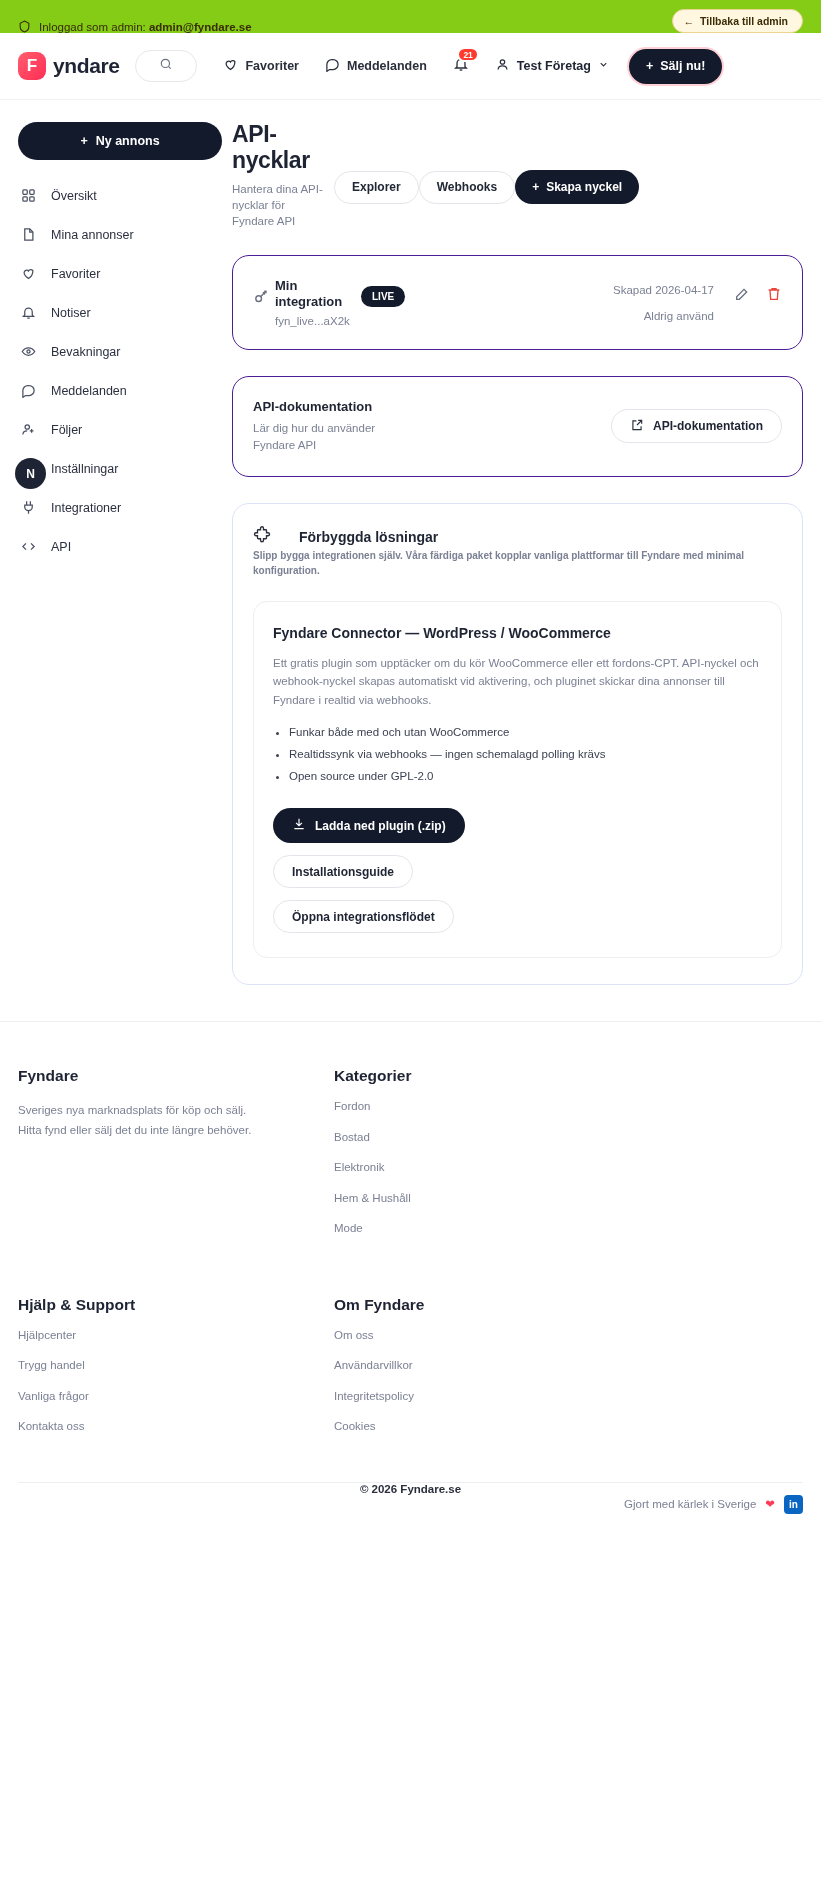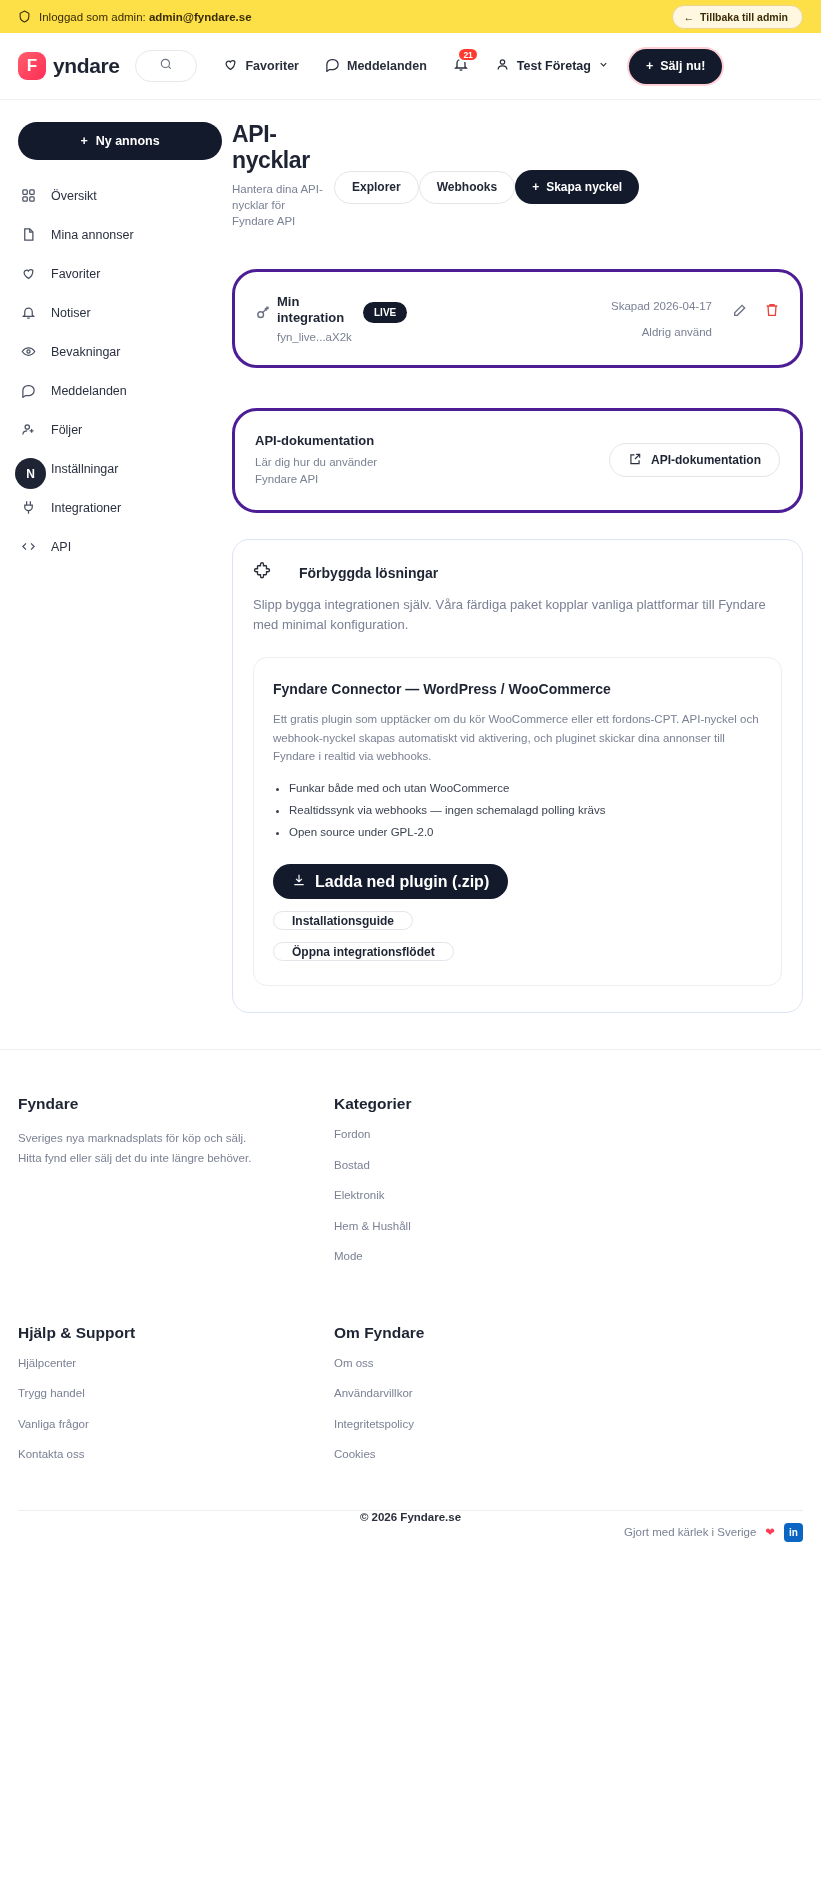--- a/index.html
+++ b/index.html
@@ -9,23 +9,23 @@
     font-family: "Liberation Sans", sans-serif;
     color: #1e2433;
   }
   body { width: 821px; overflow-x: hidden; }
 
   .page { width: 821px; position: relative; }
 
   
   .admin-bar {
     height: 33px;
-    background: #fde047;
+    background: #84cc16;
     display: flex;
-    align-items: center;
+    align-items: flex-end;
     padding: 0 18px;
     font-size: 11.5px;
     color: #3a2c05;
   }
   .admin-bar .shield { margin-right: 8px; display: inline-flex; }
   .admin-bar .txt { font-weight: 400; }
   .admin-bar .txt b { font-weight: 700; }
   .admin-bar .back-btn {
     margin-left: auto;
     background: #fff7e0;
@@ -154,23 +154,23 @@
   }
   .dark-btn {
     background: #131a2b; color: #fff;
     border-radius: 19px; height: 34px; padding: 0 17px;
     display: flex; align-items: center; gap: 7px;
     font-size: 12px; font-weight: 700;
     cursor: pointer;
   }
 
   .card {
-    margin-top: 40px;
-    border: 3px solid #4c1d95;
-    border-radius: 25px;
+    margin-top: 26px;
+    border: 1px solid #4c1d95;
+    border-radius: 17px;
     background: #fff;
   }
   .key-card { padding: 22px 20px; display: flex; align-items: flex-start; }
   .key-icon { width: 22px; color: #6b7183; padding-top: 10px; flex: none; }
   .key-name { font-size: 13px; font-weight: 600; line-height: 1.25; width: 76px; }
   .key-id { font-size: 11.5px; color: #7b8194; margin-top: 5px; }
   .live-badge {
     background: #131a2b; color: #fff;
     border-radius: 11px;
     font-size: 10px; font-weight: 700;
@@ -197,45 +197,45 @@
 
   .prebuilt {
     margin-top: 26px;
     border: 1px solid #dbe4f7;
     border-radius: 17px;
     padding: 22px 20px 26px;
     background: #fff;
   }
   .prebuilt-head { display: flex; align-items: center; gap: 10px; }
   .prebuilt-title { font-size: 14px; font-weight: 700; padding-left: 18px; }
-  .prebuilt-desc { font-size: 13px; color: #7b8194; margin-top: 11px; line-height: 1.55; }
+  .prebuilt-desc { font-size: 10px; color: #7b8194; margin-top: 0; line-height: 1.55; font-weight: bold; }
 
   .plugin-box {
     margin-top: 22px;
     border: 1px solid #edeef1;
     border-radius: 14px;
     padding: 21px 19px 24px;
   }
   .plugin-title { font-size: 14px; font-weight: 700; line-height: 1.45; }
   .plugin-desc { font-size: 11.5px; color: #7b8194; margin-top: 11px; line-height: 1.6; }
   .plugin-list { margin-top: 14px; padding-left: 16px; }
   .plugin-list li { font-size: 11.5px; color: #3c4252; line-height: 1.65; margin-bottom: 3px; }
   .dl-btn {
     margin-top: 19px;
     background: #131a2b; color: #fff;
     border-radius: 19px; height: 35px;
     display: inline-flex; align-items: center; gap: 9px;
     padding: 0 19px;
-    font-size: 16px; font-weight: 700;
+    font-size: 12px; font-weight: 700;
     cursor: pointer;
   }
   .outline-btn {
     margin-top: 12px;
     border: 1px solid #e4e5ea; border-radius: 19px;
-    height: 19px;
+    height: 33px;
     display: inline-flex; align-items: center;
     padding: 0 18px;
     font-size: 12px; font-weight: 600;
     background: #fff; cursor: pointer;
   }
   .btn-row { display: block; }
 
   
   .footer {
     margin-top: 36px;

